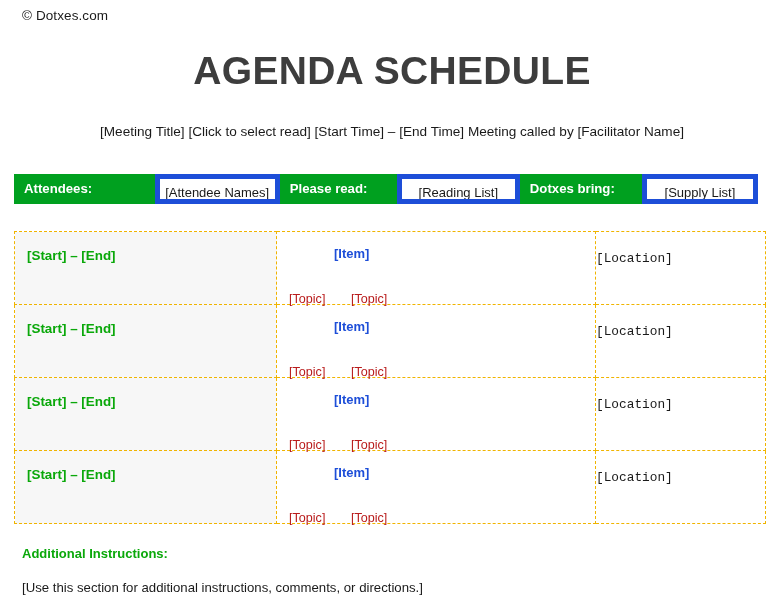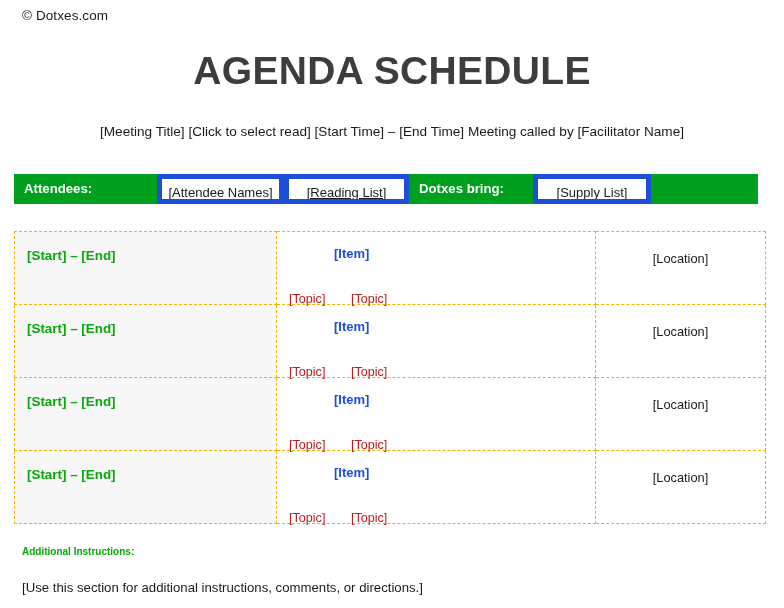--- a/index.html
+++ b/index.html
@@ -91,21 +91,21 @@
     font-size: 13px;
     line-height: 28px;
     text-align: center;
     box-sizing: border-box;
     white-space: nowrap;
     overflow: hidden;
   }
   .w-att-label { width: 143px; }
   .w-att-value { width: 127px; }
   .w-read-label { width: 119px; }
-  .w-read-value { width: 125px; text-decoration: underline; }
+  .w-read-value { width: 125px; }
   .w-bring-label { width: 124px; }
   .w-bring-value { width: 118px; }
 
   
   .agenda-table {
     position: absolute;
     left: 14px;
     top: 231px;
     width: 751px;
     border-collapse: collapse;
@@ -151,33 +151,33 @@
     color: #b91c1c;
     line-height: 16px;
   }
   .topic-row .topic + .topic { margin-left: 22px; }
   .topic { display: inline-block; }
 
   .cell-loc {
     height: 72px;
     padding: 17px 0 0 0;
     box-sizing: border-box;
-    text-align: center;
+    font-family: Liberation Mono, monospace;
   }
   .loc-text {
     font-size: 12.8px;
     color: #1a1a1a;
   }
 
   
   .additional-heading {
     position: absolute;
     left: 22px;
     top: 546px;
-    font-size: 10px;
+    font-size: 13px;
     font-weight: 700;
     color: #0AA80A;
     white-space: nowrap;
   }
   .additional-body {
     position: absolute;
     left: 22px;
     top: 580px;
     font-size: 13.2px;
     color: #1a1a1a;
@@ -191,20 +191,21 @@
 
   <div class="copyright">© Dotxes.com</div>
 
   <div class="doc-title">AGENDA SCHEDULE</div>
 
   <div class="doc-subtitle">[Meeting Title] [Click to select read] [Start Time] – [End Time] Meeting called by [Facilitator Name]</div>
 
   <div class="info-bar">
     <div class="info-label w-att-label">Attendees:</div>
     <div class="info-value w-att-value">[Attendee Names]</div>
+    <div class="info-label w-read-label">Please read:</div>
     <div class="info-value w-read-value">[Reading List]</div>
     <div class="info-label w-bring-label">Dotxes bring:</div>
     <div class="info-value w-bring-value">[Supply List]</div>
   </div>
 
   <table class="agenda-table">
     <tbody>
 
       <tr>
         <td class="col-time">

